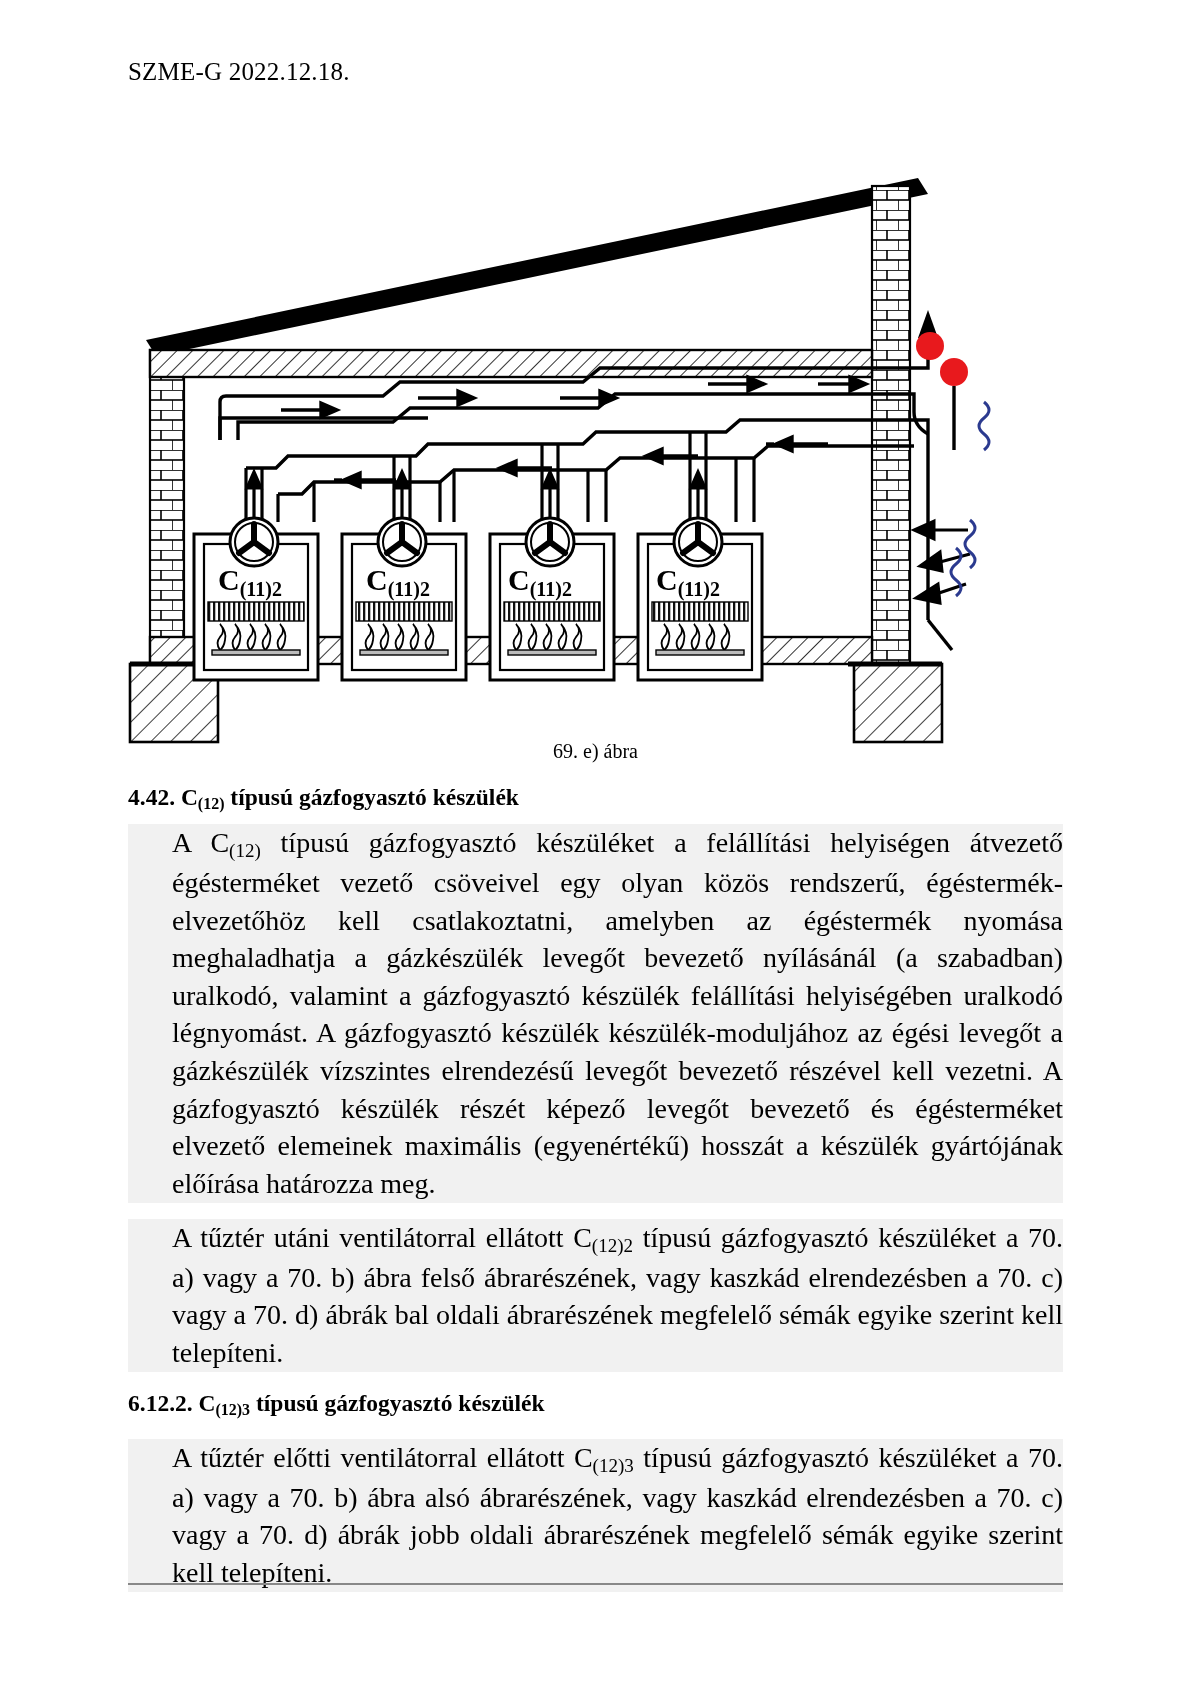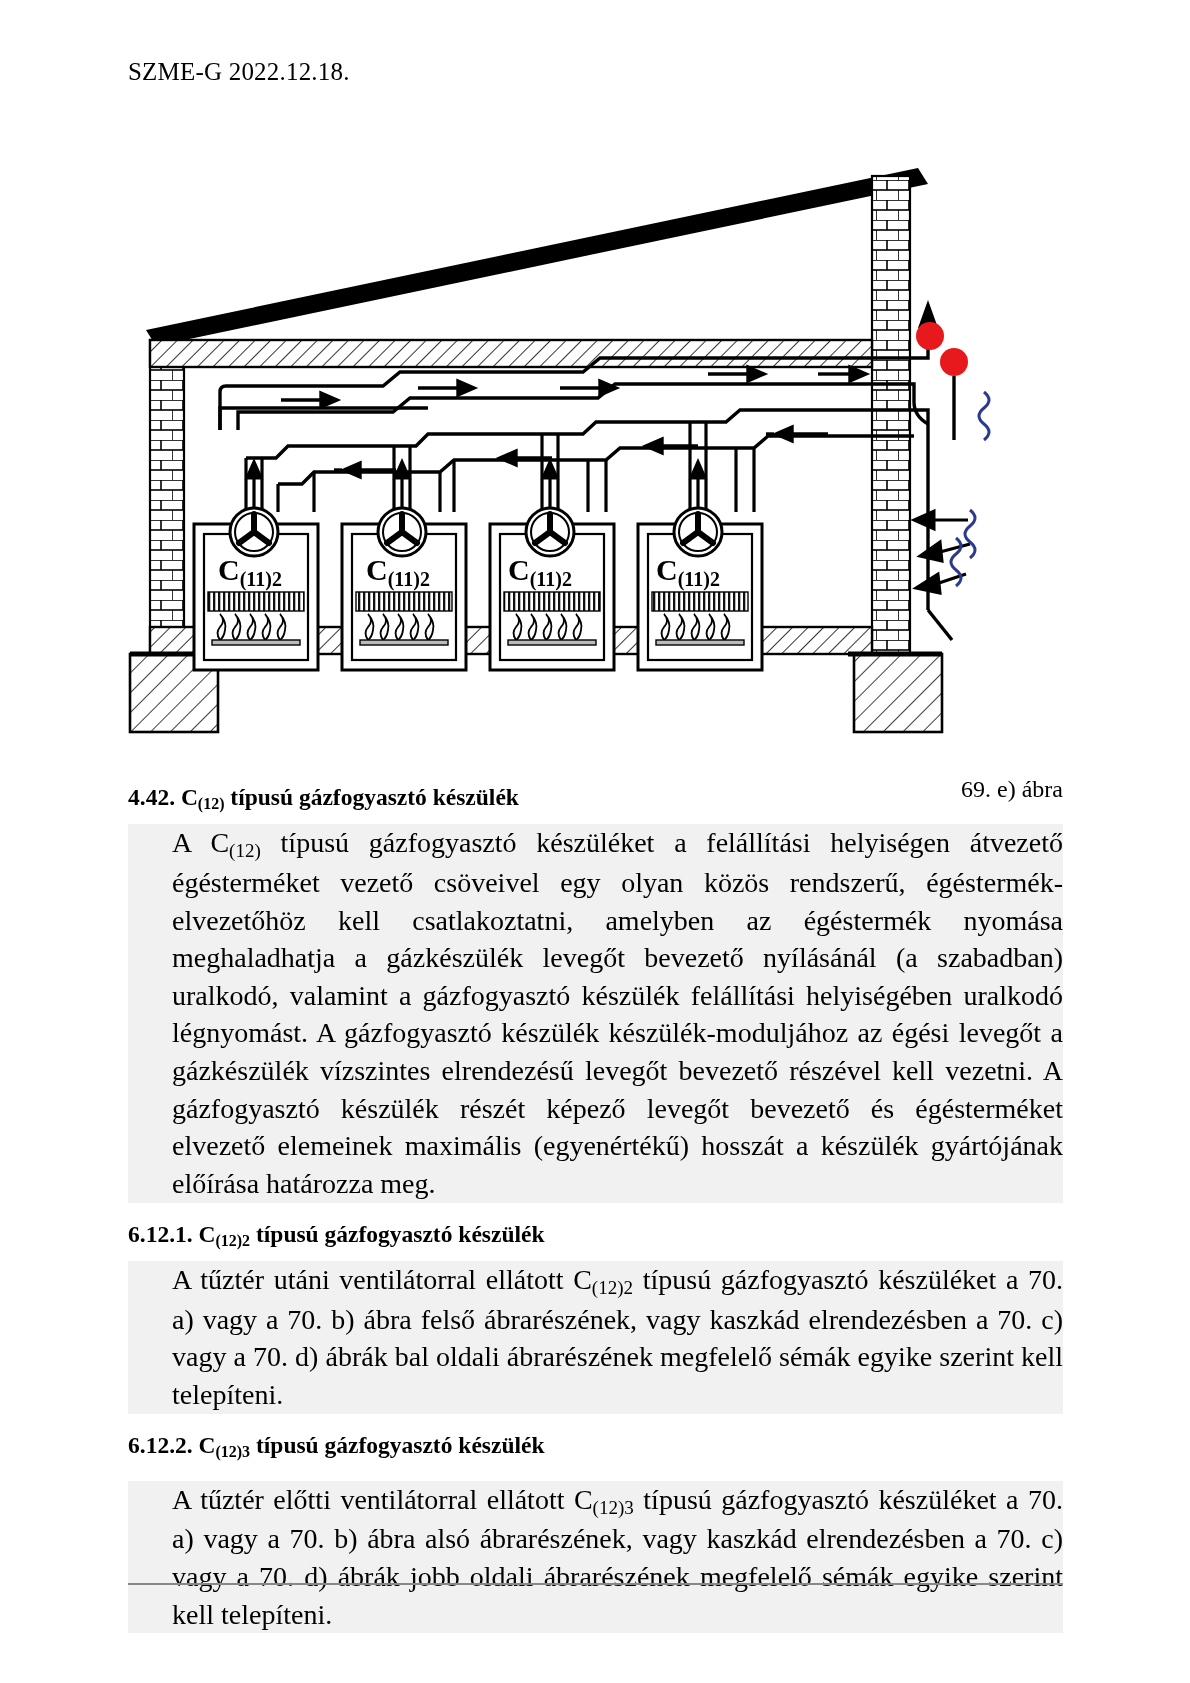--- a/index.html
+++ b/index.html
@@ -11,27 +11,27 @@
   .page{position:relative;width:1190px;height:1536px;}
 
   
   .doc-header{
     position:absolute;left:128px;top:58px;
     font-size:25px;letter-spacing:.2px;
   }
 
   
   .figure-wrap{
-    position:absolute;left:128px;top:140px;width:935px;height:600px;text-align:right;
+    position:absolute;left:128px;top:150px;width:935px;height:600px;text-align:right;
   }
   .figure-svg{display:block;width:935px;height:600px;}
 
   .figure-caption{
     position:absolute;left:128px;top:740px;width:935px;
-    text-align:right;font-size:24px;margin-top:36px;
+    text-align:center;font-size:20px;
   }
 
   
   .content{
     position:absolute;left:128px;top:782px;width:935px;
   }
   h2.sec{
     font-size:23.5px;font-weight:bold;margin:0 0 9px 0;
     line-height:1.28;
   }
@@ -343,23 +343,20 @@
     <h2 class="sec">
       <span>4.42.</span><span> C</span><sub class="sb">(12)</sub><span> típusú gázfogyasztó készülék</span>
     </h2>
 
     <p class="body hl">
       <span>A C</span><sub class="sb">(12)</sub><span> típusú gázfogyasztó készüléket a felállítási helyiségen átvezető égésterméket vezető csöveivel egy olyan közös rendszerű, égéstermék-elvezetőhöz kell csatlakoztatni, amelyben az égéstermék nyomása meghaladhatja a gázkészülék levegőt bevezető nyílásánál (a szabadban) uralkodó, valamint a gázfogyasztó készülék felállítási helyiségében uralkodó légnyomást. A gázfogyasztó készülék készülék-moduljához az égési levegőt a gázkészülék vízszintes elrendezésű levegőt bevezető részével kell vezetni. A gázfogyasztó készülék részét képező levegőt bevezető és égésterméket elvezető elemeinek maximális (egyenértékű) hosszát a készülék gyártójának előírása határozza meg.</span>
     </p>
 
     <div class="gap"></div>
 
-    <h2 class="sec">
-      <span>6.12.1.</span><span> C</span><sub class="sb">(12)2</sub><span> típusú gázfogyasztó készülék</span>
-    </h2>
 
 
     <p class="body hl">
       <span>A tűztér utáni ventilátorral ellátott C</span><sub class="sb">(12)2</sub><span> típusú gázfogyasztó készüléket a 70. a) vagy a 70. b) ábra felső ábrarészének, vagy kaszkád elrendezésben a 70. c) vagy a 70. d) ábrák bal oldali ábrarészének megfelelő sémák egyike szerint kell telepíteni.</span>
     </p>
 
     <div class="gap"></div>
 
     <h2 class="sec">
       <span>6.12.2.</span><span> C</span><sub class="sb">(12)3</sub><span> típusú gázfogyasztó készülék</span>

